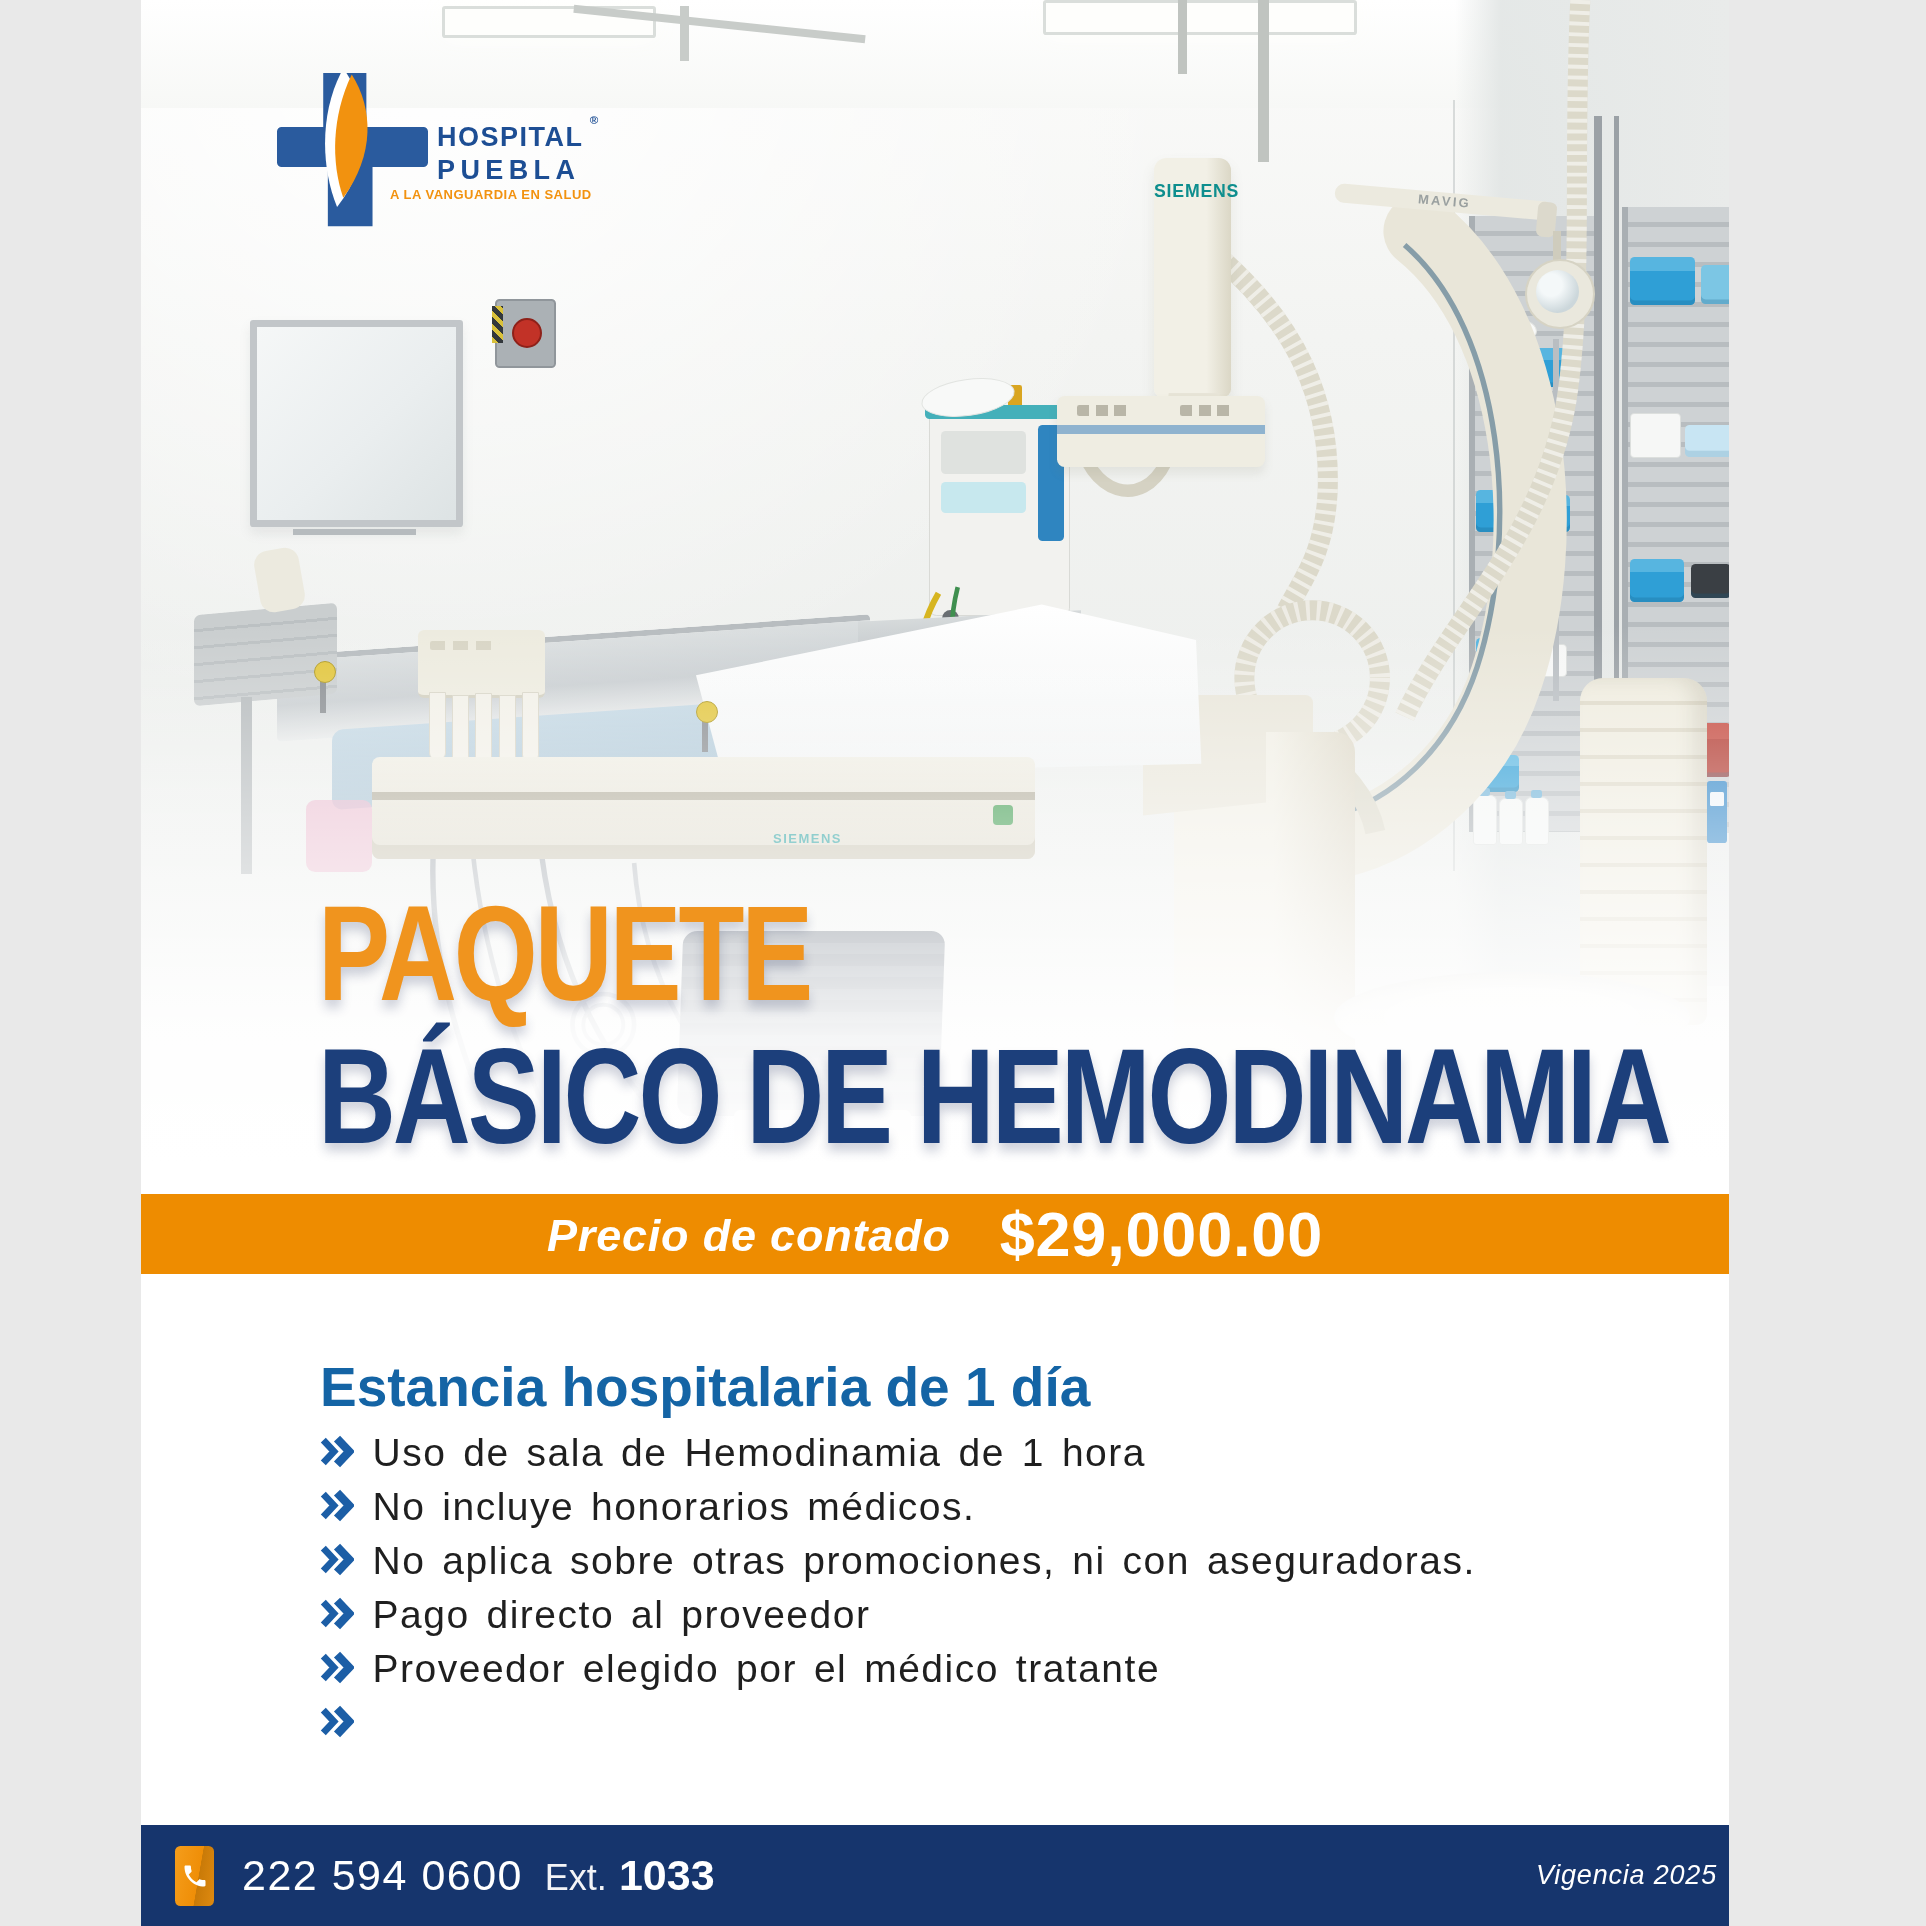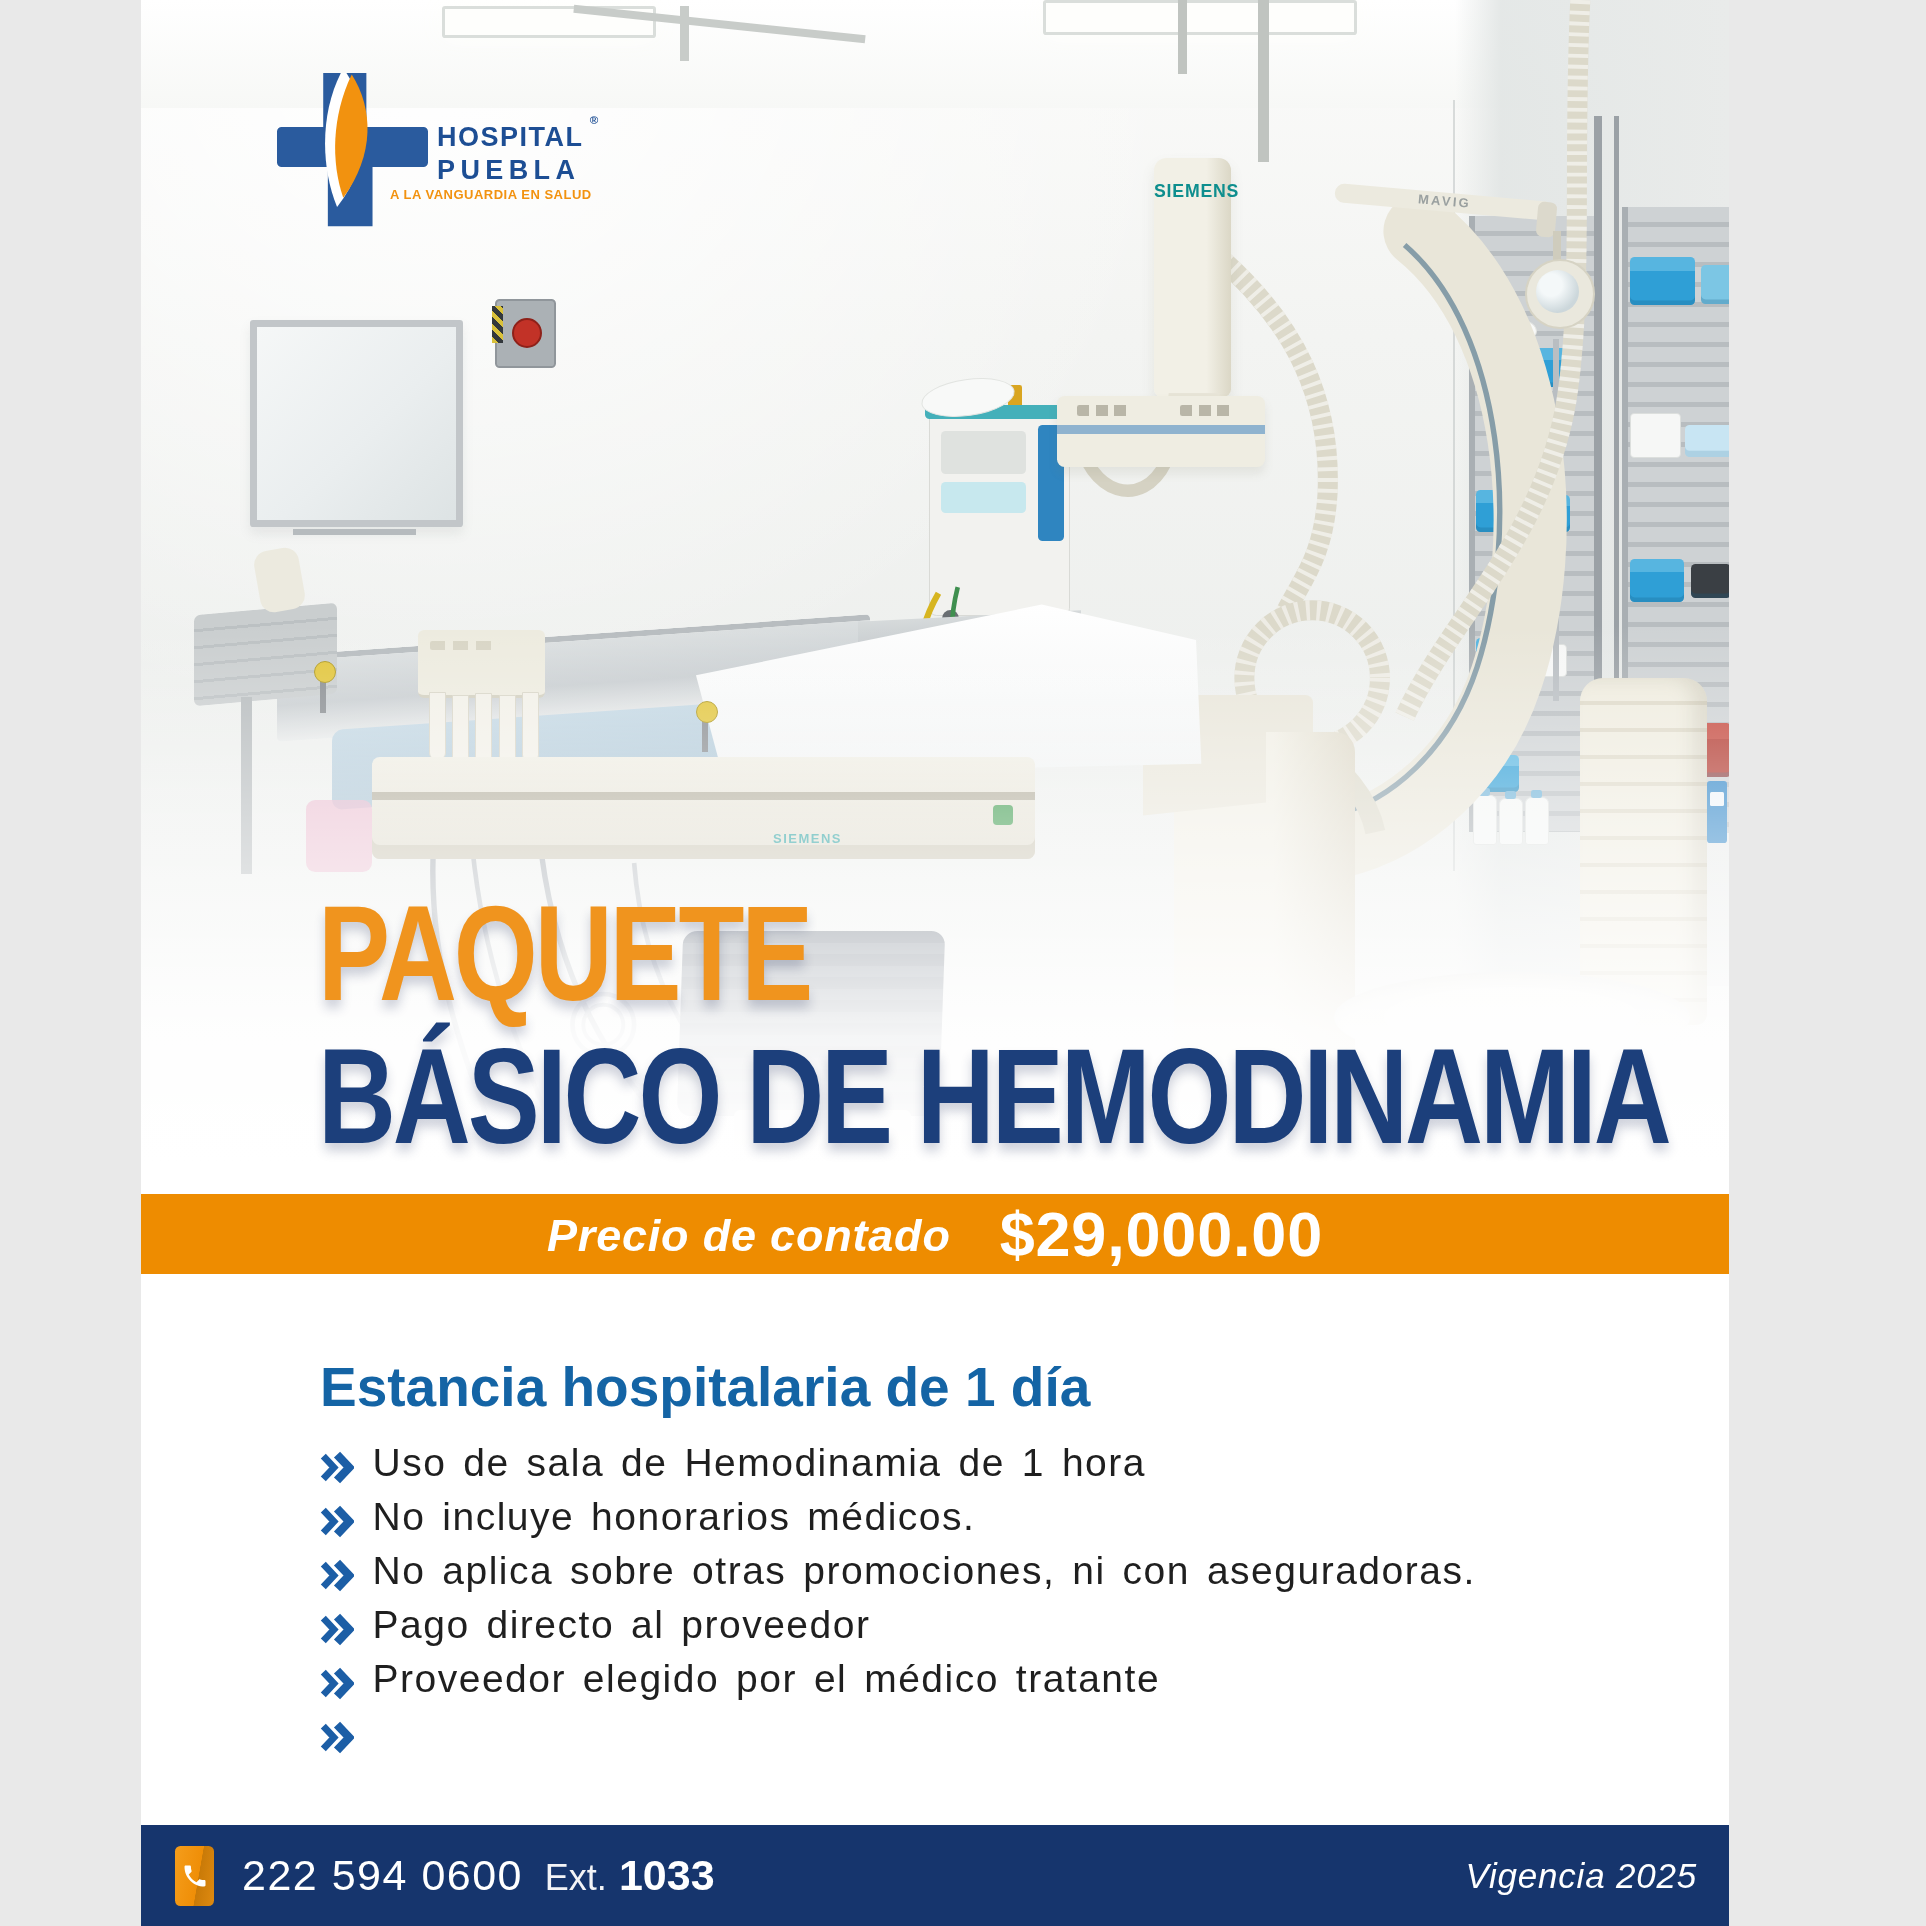--- a/index.html
+++ b/index.html
@@ -123,34 +123,34 @@
     text-shadow:0 7.7px 12.3px rgba(30,45,90,.22);}
   .t1{top:886px;color:#f0941e;}
   .t2{top:1029px;color:#1c3f7b;}
   .band{position:absolute;left:0;top:1194px;width:1588px;height:80px;background:#ee8c00;z-index:70;
     display:flex;align-items:baseline;justify-content:center;color:#fff;}
   .band .lbl{font-style:italic;font-weight:bold;font-size:45px;letter-spacing:0.8px;align-self:center;margin-top:4px;}
   .band .amt{font-weight:bold;font-size:63px;margin-left:49px;align-self:center;letter-spacing:0.8px;text-align:center;}
   .details{position:absolute;left:179px;top:1355px;width:1310px;z-index:70;}
   .details h2{margin:0;color:#1464a5;font-size:55px;font-weight:bold;letter-spacing:0;}
   .details ul{list-style:none;margin:12.3px 0 0 0;padding:0;}
-  .details li{display:flex;align-items:flex-end;height:54px;font-size:39px;color:#1f1f1f;
+  .details li{display:flex;align-items:flex-start;height:54px;font-size:39px;color:#1f1f1f;
     letter-spacing:1.5px;word-spacing:4.6px;white-space:nowrap;}
   .chev{flex:0 0 auto;margin-right:18.5px;margin-top:3.1px;}
 
   
   .footer{position:absolute;left:0;top:1825px;width:1588px;height:101px;background:#16356d;z-index:70;
     display:flex;align-items:center;color:#fff;}
   .picon{width:39px;height:60px;margin-left:34px;border-radius:5.4px;display:flex;align-items:center;justify-content:center;
     background:linear-gradient(100deg,#f59d1b 0%,#ef8e07 58%,#c97a08 59%,#df8a10 100%);}
   .ftext{margin-left:28px;font-size:43px;display:flex;align-items:baseline;}
   .ftext .ph1{font-weight:normal;letter-spacing:1.5px;}
   .ftext .ext{font-size:36px;font-weight:normal;margin-left:21.6px;opacity:.95;}
   .ftext .extn{font-weight:bold;margin-left:12.3px;}
-  .vig{margin-left:auto;margin-right:32px;font-size:35px;font-style:italic;letter-spacing:0.8px;}
+  .vig{margin-left:auto;margin-right:12px;font-size:27px;font-style:italic;letter-spacing:0.8px;}
 </style>
 </head>
 <body>
 
 <div class="canvas">
  <div class="flyer">
 
   <div class="photo">
     <div class="ph ceiling"></div>
     <div class="ph light" style="left:301px;top:6.2px;width:208px;height:26px;"></div>

